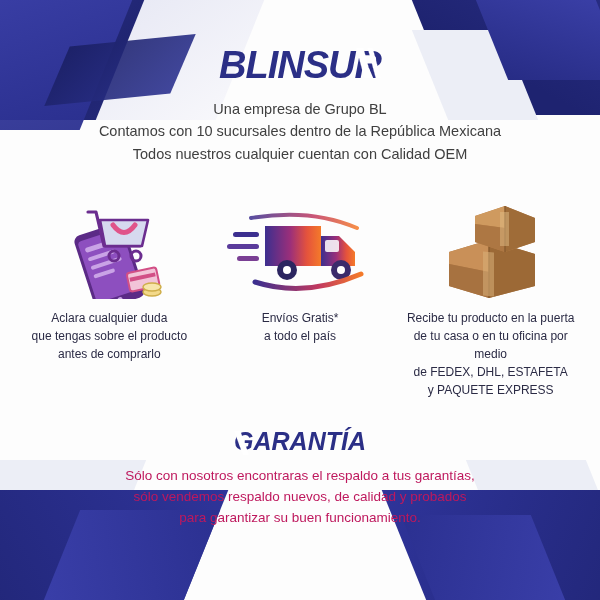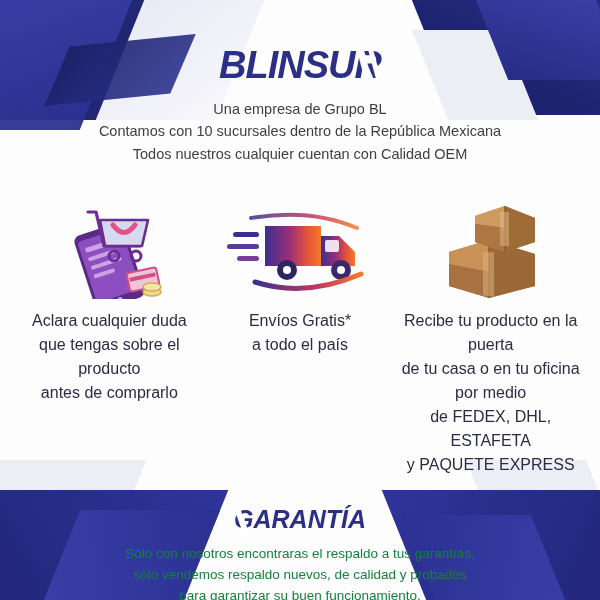--- a/index.html
+++ b/index.html
@@ -163,21 +163,21 @@
     padding: 0 6px;
   }
   .feature .art {
     height: 110px;
     display: flex;
     align-items: center;
     justify-content: center;
   }
   .feature .caption {
     margin-top: 8px;
-    font-size: 16px;
+    font-size: 12px;
     line-height: 1.5;
     color: #2b2b45;
   }
 
   
   .garantia-title {
     margin-top: 28px;
     font-size: 25px;
     font-weight: bold;
     font-style: italic;
@@ -189,21 +189,21 @@
   .garantia-title .gswoosh {
     position: absolute;
     left: -4px; top: 4px;
     width: 22px; height: 24px;
     background: linear-gradient(70deg, rgba(255,255,255,0) 40%, #ffffff 44%, #ffffff 60%, rgba(255,255,255,0) 64%);
   }
   .garantia-text {
     margin-top: 10px;
     font-size: 13.5px;
     line-height: 1.55;
-    color: #15803d;
+    color: #be185d;
   }
   .garantia-text div { white-space: nowrap; }
 </style>
 </head>
 <body>
 
 <div class="page">
 
   <div class="corner tl-1"></div>
   <div class="corner tl-light"></div>

